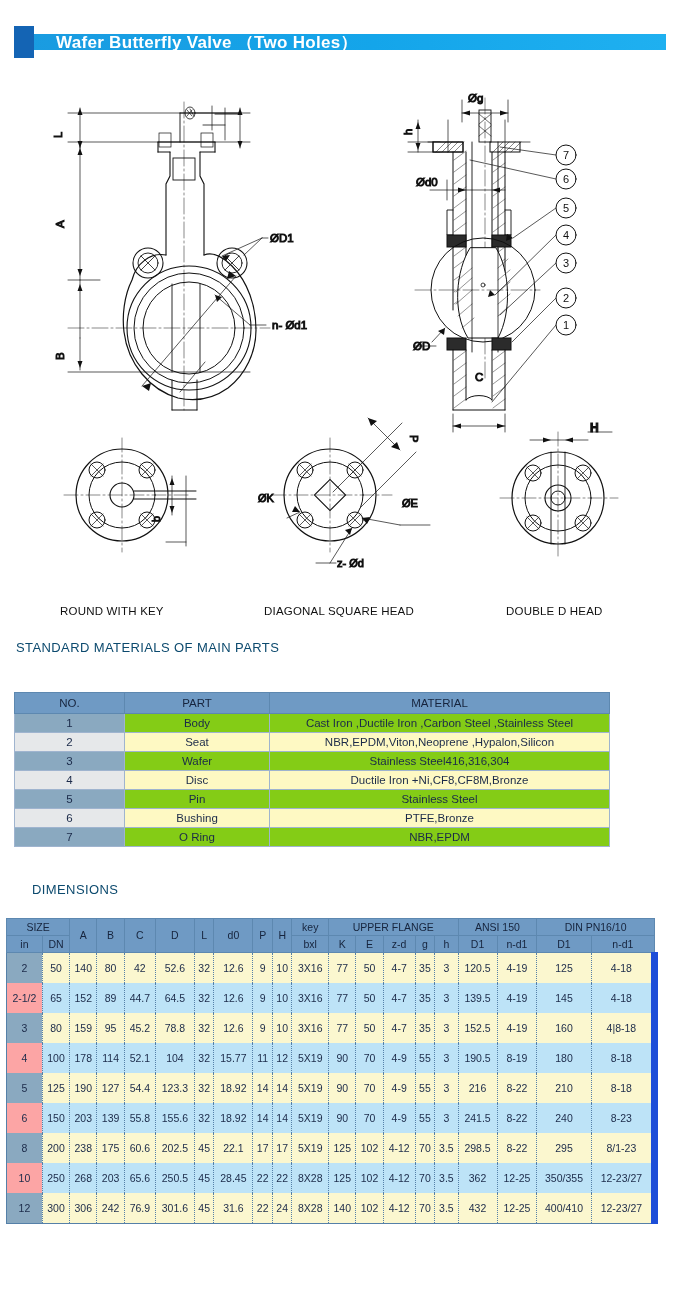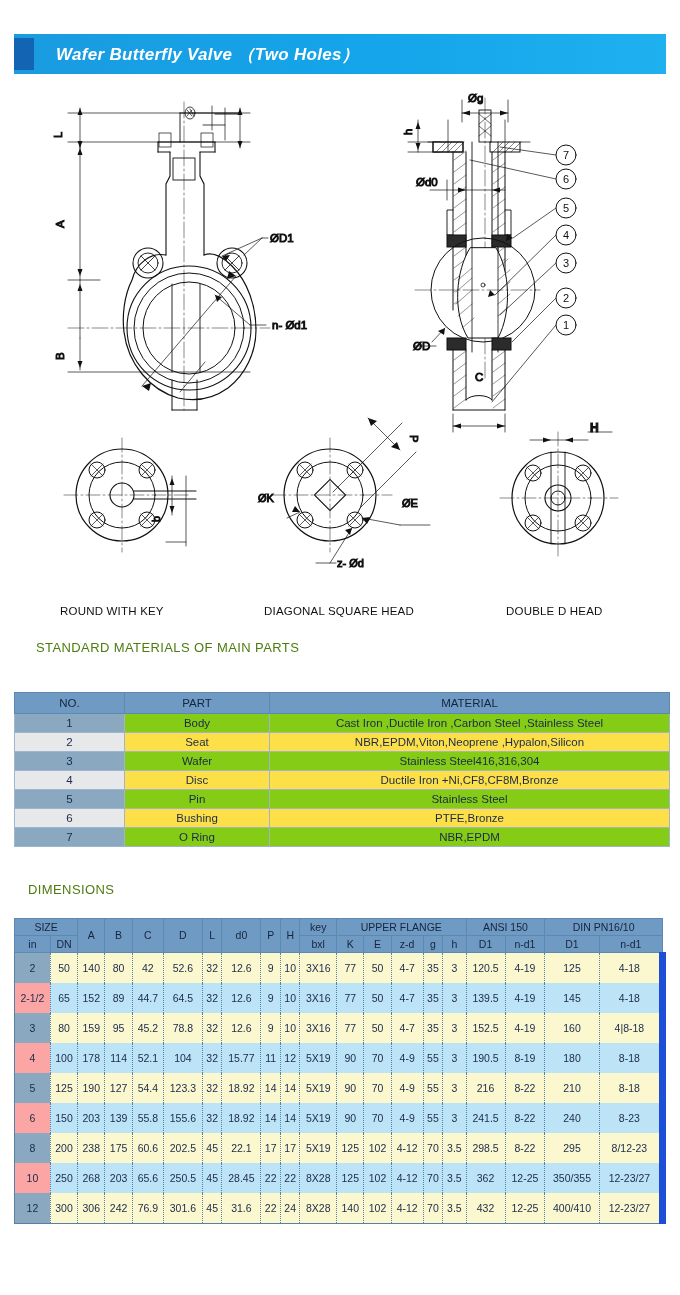--- a/index.html
+++ b/index.html
@@ -3,67 +3,66 @@
 <meta charset="utf-8">
 <style>
   html,body{margin:0;padding:0;}
   body{
     width:680px;height:1295px;background:#ffffff;
     font-family:"Liberation Sans","DejaVu Sans",sans-serif;
     color:#000;overflow:hidden;position:relative;
   }
   
   .banner{
-    position:absolute;left:14px;top:34px;width:652px;height:40px;
+    position:absolute;left:14px;top:34px;width:652px;height:16px;
     background:linear-gradient(to right,#1a9be0 0%,#14a5ea 55%,#1fb0f0 100%);
-    display:flex;align-items:center;font-style:italic;
+    display:flex;align-items:center;
   }
   .banner .tab{width:20px;height:32px;background:#1464b4;flex:0 0 auto;}
   .banner .btitle{
     color:#ffffff;font-size:17px;font-weight:bold;margin-left:22px;
     letter-spacing:.3px;white-space:nowrap;
   }
   
   .drawings{position:absolute;left:0;top:80px;width:680px;height:530px;}
   .cap{
     position:absolute;font-size:11.5px;color:#111;letter-spacing:.2px;
     white-space:nowrap;
     margin-top:20px;
   }
   
   .sect{
-    position:absolute;font-size:13px;color:#4d7c0f;letter-spacing:.4px;
+    position:absolute;font-size:13px;color:#0c4a6e;letter-spacing:.4px;
     white-space:nowrap;
-    margin-left:20px;
   }
   #sect-materials{left:16px;top:640px;}
-  #sect-dimensions{left:8px;top:882px;}
+  #sect-dimensions{left:32px;top:882px;}
   
   table{border-collapse:collapse;position:absolute;}
   #materials-table{
-    left:14px;top:692px;width:656px;
+    left:14px;top:692px;width:596px;
     font-size:11.5px;color:#1b2a49;padding-left:28px;
   }
   #materials-table th,#materials-table td{
     border:1px solid #9fb4cf;text-align:center;height:18px;padding:0 2px;
     line-height:17px;white-space:nowrap;
   }
   #materials-table thead th{
     background:#6f9ac4;color:#16243d;font-weight:normal;height:20px;
     border-color:#5d88b0;
   }
   .mat-no{width:105px;}
   .mat-part{width:140px;}
   td.mat-no-odd{background:#8aa9c0;}
   td.mat-no-even{background:#e6e8ea;}
   tr.row-odd td.mat-part,tr.row-odd td.mat-mat{background:#84cc16;}
-  tr.row-even td.mat-part,tr.row-even td.mat-mat{background:#fde047;}
+  tr.row-even td.mat-part,tr.row-even td.mat-mat{background:#fef9c3;}
 
   #dimensions-table{
-    left:14px;top:918px;width:652px;
+    left:6px;top:918px;width:652px;
     font-size:10.5px;color:#1b2a49;
   }
   #dimensions-table th,#dimensions-table td{
     text-align:center;white-space:nowrap;
     border-left:1px dotted #5580a8;border-right:1px dotted #5580a8;
     border-top:none;border-bottom:none;padding:0 1px;
   }
   #dimensions-table thead th{
     background:#6f9ac4;color:#16243d;font-weight:normal;
     border:1px solid #5d88b0;height:16px;line-height:15px;
@@ -640,21 +639,21 @@
         <td>17</td>
         <td>5X19</td>
         <td>125</td>
         <td>102</td>
         <td>4-12</td>
         <td>70</td>
         <td>3.5</td>
         <td>298.5</td>
         <td>8-22</td>
         <td>295</td>
-        <td>8/12-23</td>
+        <td>8/1-23</td>
       </tr>
       <tr class="d-even">
         <td class="size-in s-even">10</td>
         <td>250</td>
         <td>268</td>
         <td>203</td>
         <td>65.6</td>
         <td>250.5</td>
         <td>45</td>
         <td>28.45</td>

